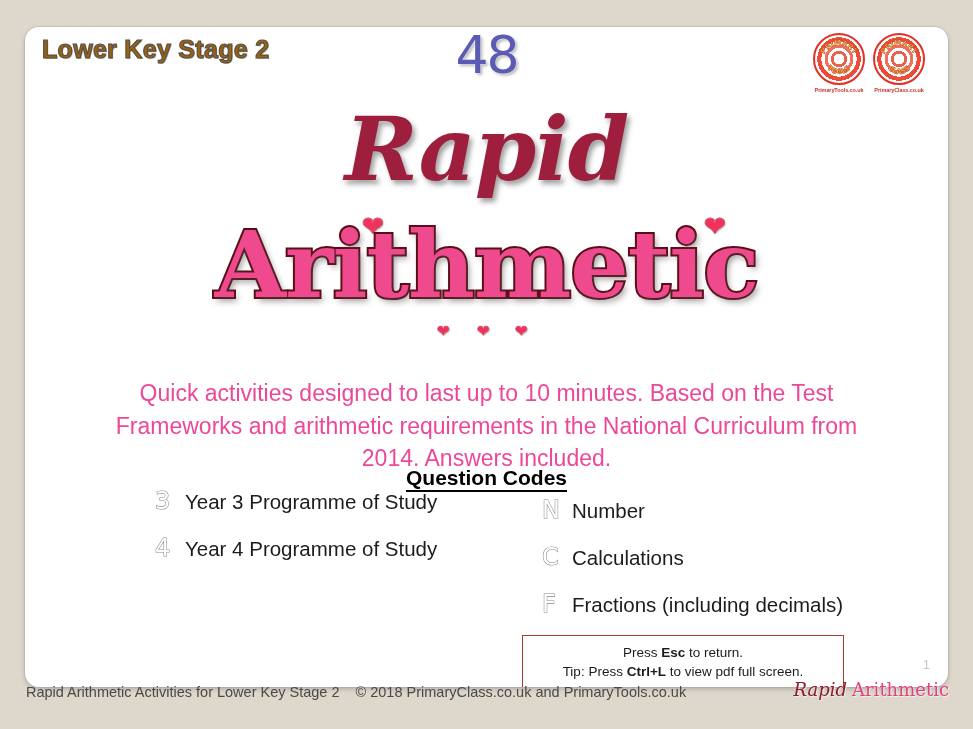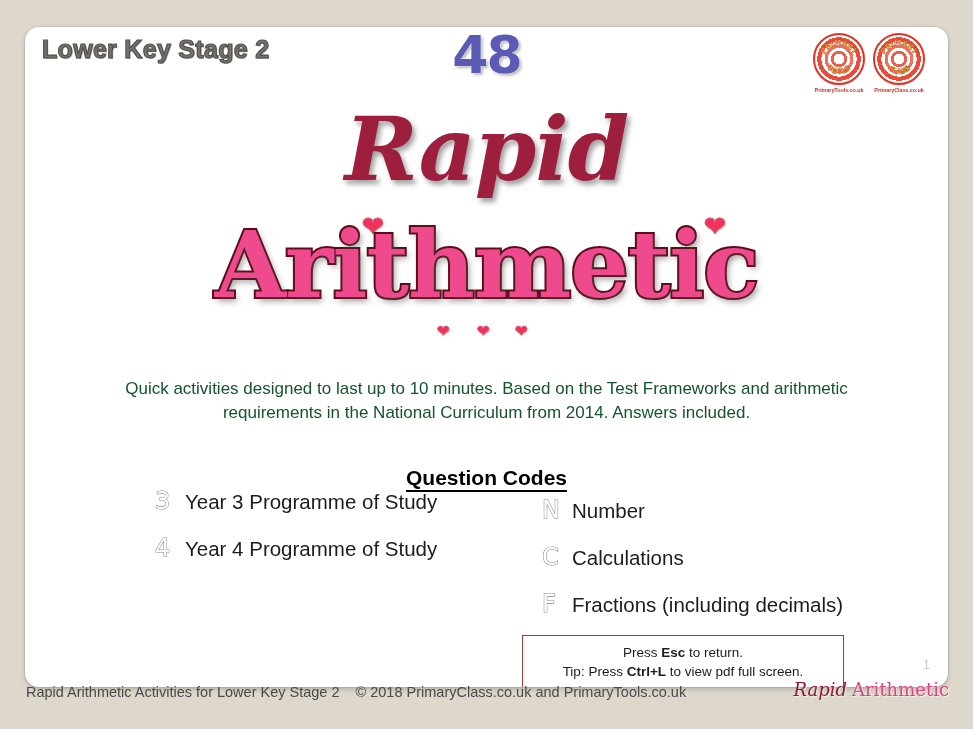--- a/index.html
+++ b/index.html
@@ -29,35 +29,35 @@
   }
 
   
   #stage-label {
     position: absolute;
     left: 17px;
     top: 8px;
     font-size: 25px;
     font-weight: bold;
     letter-spacing: 0.3px;
-    color: #737373;
+    color: #a16207;
     -webkit-text-stroke: 1.2px #55504a;
     text-shadow: 1px 1px 0 rgba(120,115,108,0.55);
     white-space: nowrap;
   }
 
   #number-badge {
     position: absolute;
     left: 0;
     right: 0;
     top: 2px;
     text-align: center;
     font-family: "DejaVu Sans", sans-serif;
     font-size: 52px;
-    font-weight: bold;
+    font-weight: normal;
     color: #5b5bb5;
     -webkit-text-stroke: 3px #ffffff;
     paint-order: stroke fill;
     text-shadow:
       0 0 2px #ffffff,
       2px 2px 3px rgba(90,90,90,0.45);
     letter-spacing: -2px;
     line-height: 1;
   }
 
@@ -167,23 +167,23 @@
   }
   .heart.sm { font-size: 15px; -webkit-text-stroke: 1px #b01230; }
 
   
   #description {
     position: absolute;
     left: 62px;
     right: 62px;
     top: 350px;
     text-align: center;
-    font-size: 17px;
+    font-size: 23px;
     line-height: 1.42;
-    color: #14532d;
+    color: #ec4899;
     font-family: "Liberation Sans", sans-serif;
   }
 
   #question-codes-heading {
     position: absolute;
     left: 0; right: 0;
     top: 418px;
     text-align: center;
     font-size: 21px;
     font-weight: bold;

